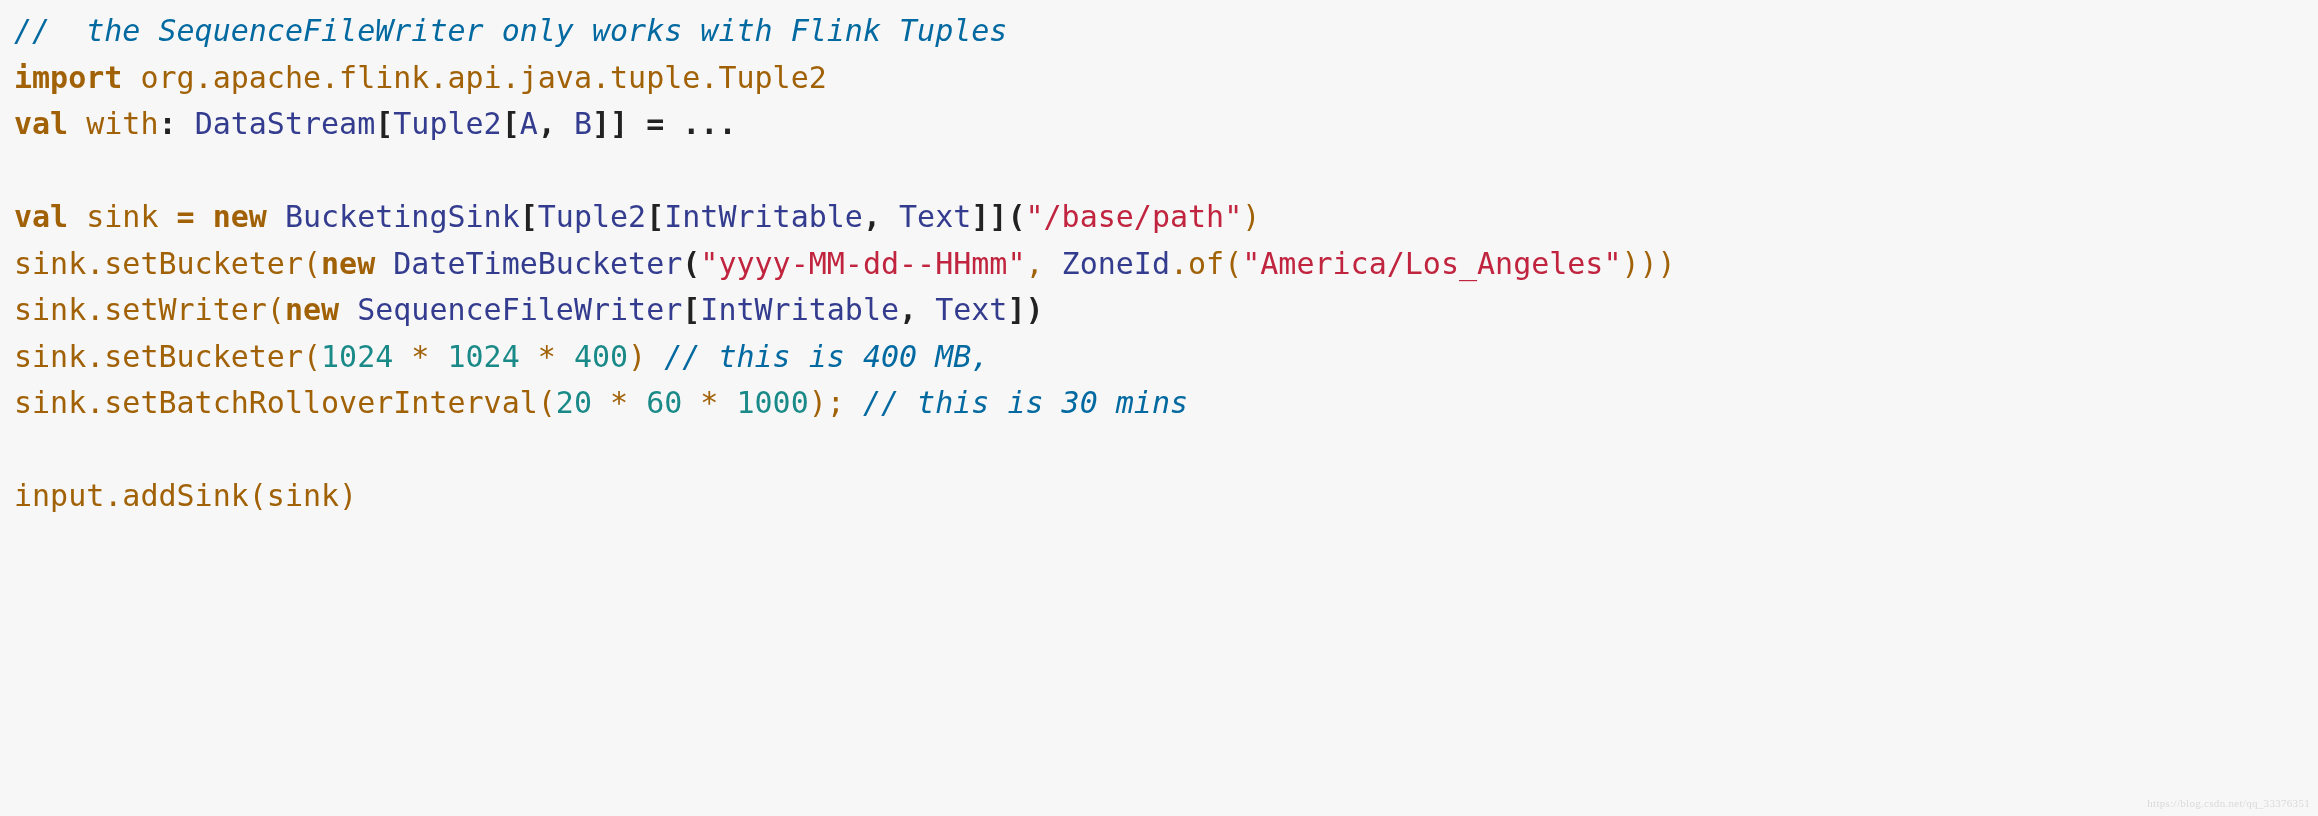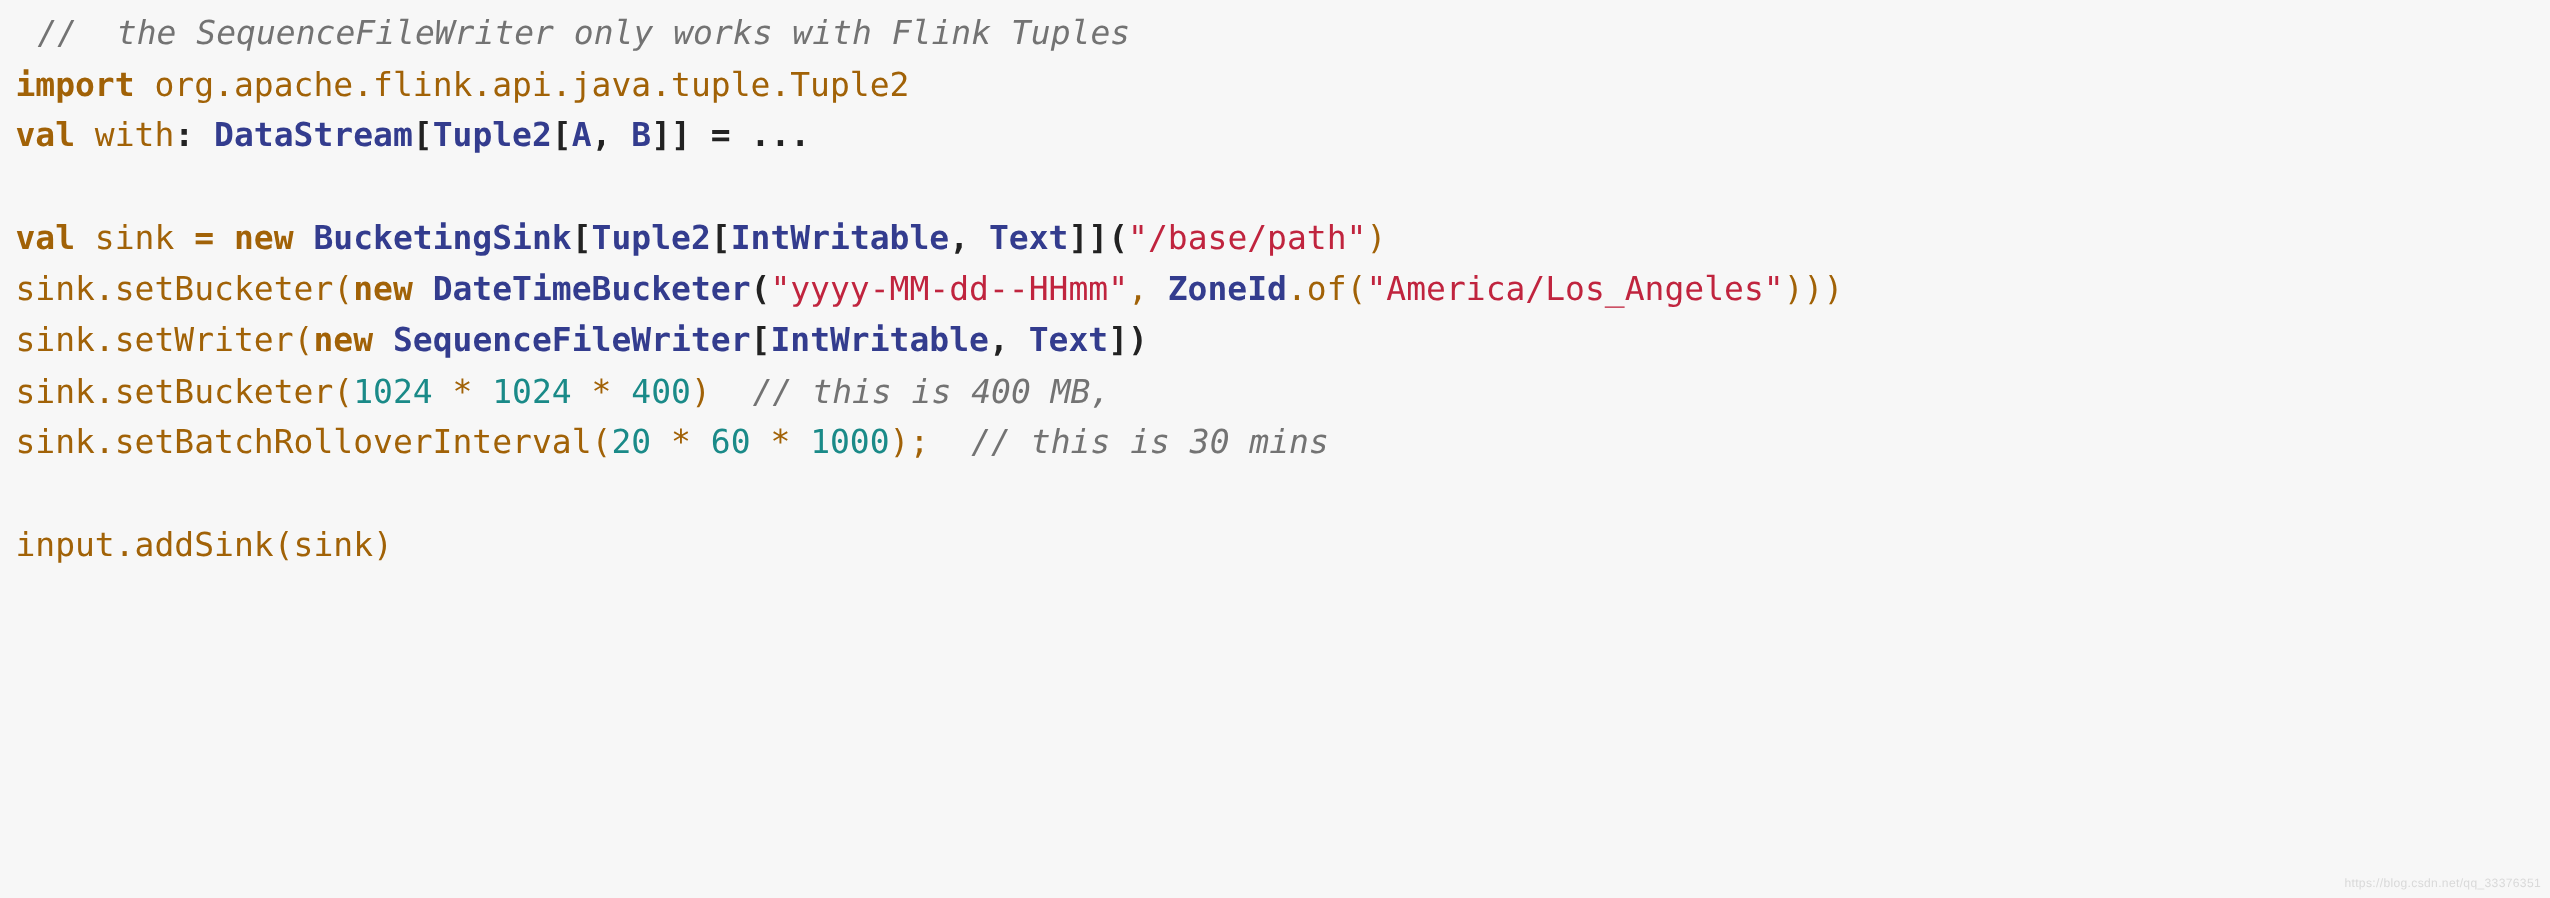--- a/index.html
+++ b/index.html
@@ -10,35 +10,35 @@
     font-size: 30px;
     line-height: 1.55;
     color: #222;
   }
   pre {
     margin: 0;
     padding: 8px 14px 14px 14px;
     white-space: pre-wrap;
     word-break: break-all;
   }
-  .c-comment { color: #737373; font-style: italic; margin-left: 20px; }
+  .c-comment { color: #0369a1; font-style: italic; }
   .c-bold    { font-weight: 700; }
   .c-kw      { color: #a16207; font-weight: 700; }
-  .c-type    { color: #333c8e; font-weight: 700; }
+  .c-type    { color: #333c8e; font-weight: 400; }
   .c-string  { color: #c0243e; }
   .c-num     { color: #1a8a88; }
   .c-plain   { color: #a16207; }
 
   .watermark {
     position: fixed;
     right: 8px;
     bottom: 4px;
     font-size: 11px;
     color: #d9d9d9;
-    font-family: Liberation Sans, sans-serif;
+    font-family: Liberation Serif, serif;
     letter-spacing: 0.3px;
   }
 </style>
 </head>
 <body>
 
 <pre><span class="c-comment">//  the SequenceFileWriter only works with Flink Tuples</span>
 <span class="c-kw">import</span><span class="c-plain"> org.apache.flink.api.java.tuple.Tuple2</span>
 <span class="c-kw">val</span><span class="c-plain"> with</span><span class="c-bold">: </span><span class="c-type">DataStream</span><span class="c-bold">[</span><span class="c-type">Tuple2</span><span class="c-bold">[</span><span class="c-type">A</span><span class="c-bold">, </span><span class="c-type">B</span><span class="c-bold">]] = ...</span>
 

